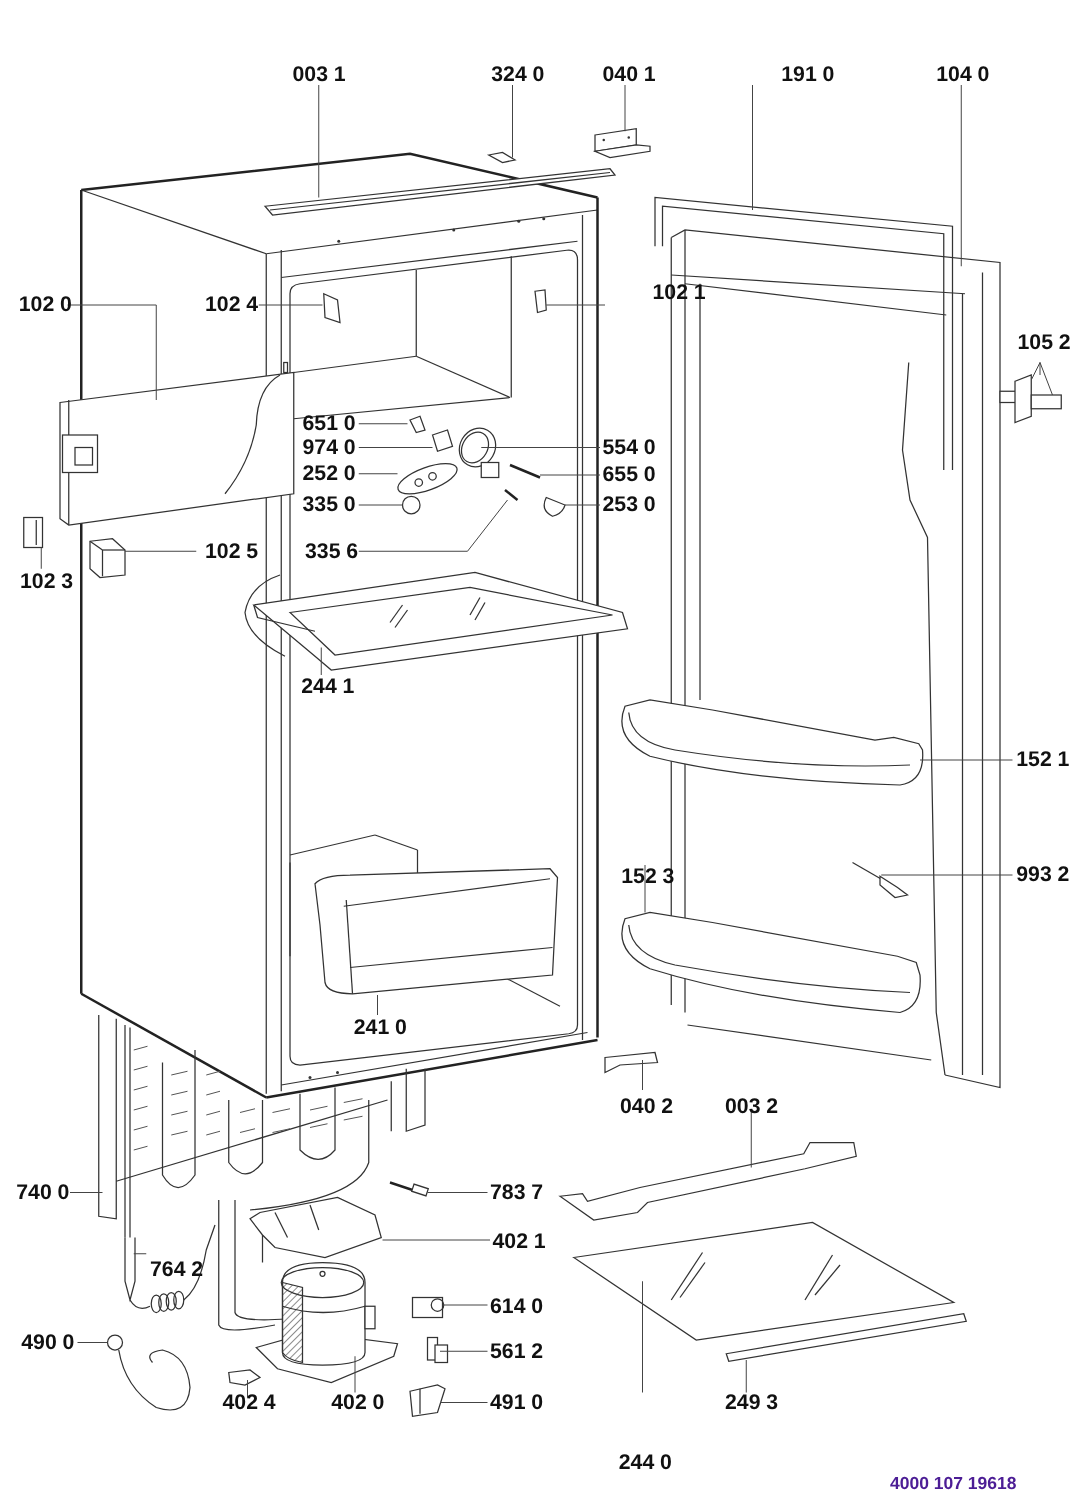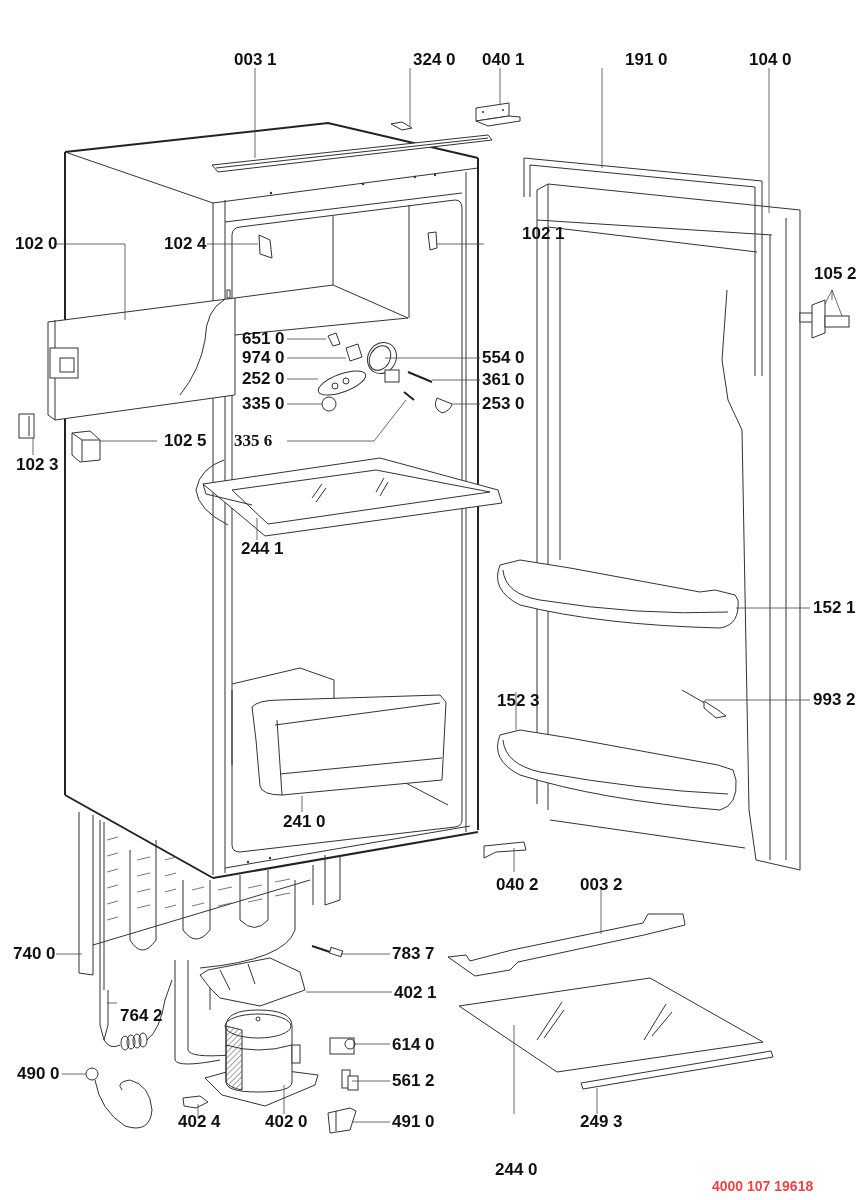--- a/index.html
+++ b/index.html
@@ -2,21 +2,21 @@
 <html><head>
 <meta charset="utf-8">
 <style>
   html, body { margin: 0; padding: 0; background: #ffffff; }
   body { width: 864px; height: 1200px; position: relative; overflow: hidden;
          font-family: "Liberation Sans", sans-serif; }
   #diagram { position: absolute; left: 0; top: 0; width: 864px; height: 1200px; }
   .lbl { position: absolute; font-family: "Liberation Sans", sans-serif; font-weight: bold;
          font-size: 17px; color: #111; white-space: nowrap; line-height: 16px; }
   .docnum { position: absolute; font-family: "Liberation Sans", sans-serif; font-weight: bold;
-            font-size: 14px; color: #ef4444; left: 712px; top: 1178px; }
+            font-size: 14px; color: #4c1d95; left: 712px; top: 1178px; }
   svg .p { fill: none; stroke: #333; stroke-width: 1; }
   svg .pb { fill: none; stroke: #222; stroke-width: 2; }
   svg .pf { fill: #fff; stroke: #333; stroke-width: 1; }
   svg .ld { fill: none; stroke: #444; stroke-width: 0.8; }
   svg .hatch { fill: url(#hatch); stroke: #333; stroke-width: 1; }
 </style>
 </head>
 <body>
 
 <svg id="diagram" width="864" height="1200" viewBox="0 0 864 1200">
@@ -327,36 +327,36 @@
     <line class="ld" x1="352" y1="1081" x2="390" y2="1081"></line>
     <line class="ld" x1="198" y1="1104" x2="198" y2="1118"></line>
     <line class="ld" x1="284" y1="1085" x2="284" y2="1114"></line>
     <line class="ld" x1="352" y1="1122" x2="390" y2="1122"></line>
     <line class="ld" x1="514" y1="1025" x2="514" y2="1114"></line>
     <line class="ld" x1="597" y1="1088" x2="597" y2="1114"></line>
   </g>
 </svg>
 
 <div class="lbl" style="left:234px;top:52px;">003 1</div>
-<div class="lbl" style="left:393px;top:52px;margin-left:20px;">324 0</div>
+<div class="lbl" style="left:393px;top:52px;">324 0</div>
 <div class="lbl" style="left:482px;top:52px;">040 1</div>
 <div class="lbl" style="left:585px;top:52px;margin-left:40px;">191 0</div>
 <div class="lbl" style="left:749px;top:52px;">104 0</div>
 <div class="lbl" style="left:15px;top:236px;">102 0</div>
 <div class="lbl" style="left:164px;top:236px;">102 4</div>
 <div class="lbl" style="left:482px;top:226px;margin-left:40px;">102 1</div>
 <div class="lbl" style="left:814px;top:266px;">105 2</div>
 <div class="lbl" style="left:242px;top:331px;">651 0</div>
 <div class="lbl" style="left:242px;top:350px;">974 0</div>
 <div class="lbl" style="left:482px;top:350px;">554 0</div>
 <div class="lbl" style="left:242px;top:371px;">252 0</div>
-<div class="lbl" style="left:482px;top:372px;">361 0</div>
+<div class="lbl" style="left:482px;top:372px;">655 0</div>
 <div class="lbl" style="left:242px;top:396px;">335 0</div>
 <div class="lbl" style="left:482px;top:396px;">253 0</div>
-<div class="lbl" style="left:234px;top:433px;font-family:Liberation Serif, serif;">335 6</div>
+<div class="lbl" style="left:244px;top:433px;">335 6</div>
 <div class="lbl" style="left:16px;top:457px;">102 3</div>
 <div class="lbl" style="left:164px;top:433px;">102 5</div>
 <div class="lbl" style="left:241px;top:541px;">244 1</div>
 <div class="lbl" style="left:813px;top:600px;">152 1</div>
 <div class="lbl" style="left:497px;top:693px;">152 3</div>
 <div class="lbl" style="left:813px;top:692px;">993 2</div>
 <div class="lbl" style="left:283px;top:814px;">241 0</div>
 <div class="lbl" style="left:496px;top:877px;">040 2</div>
 <div class="lbl" style="left:580px;top:877px;">003 2</div>
 <div class="lbl" style="left:13px;top:946px;">740 0</div>

